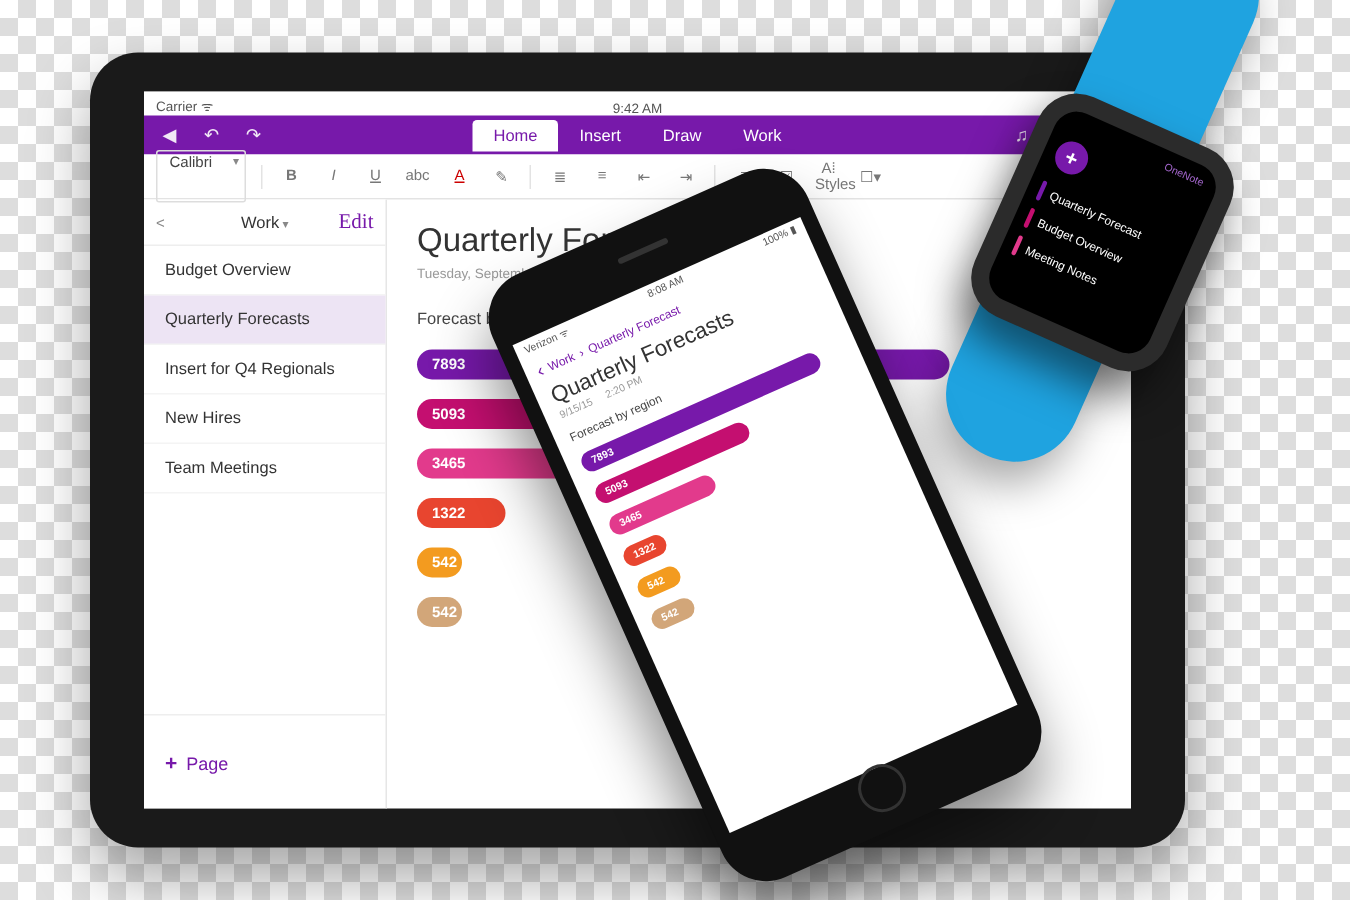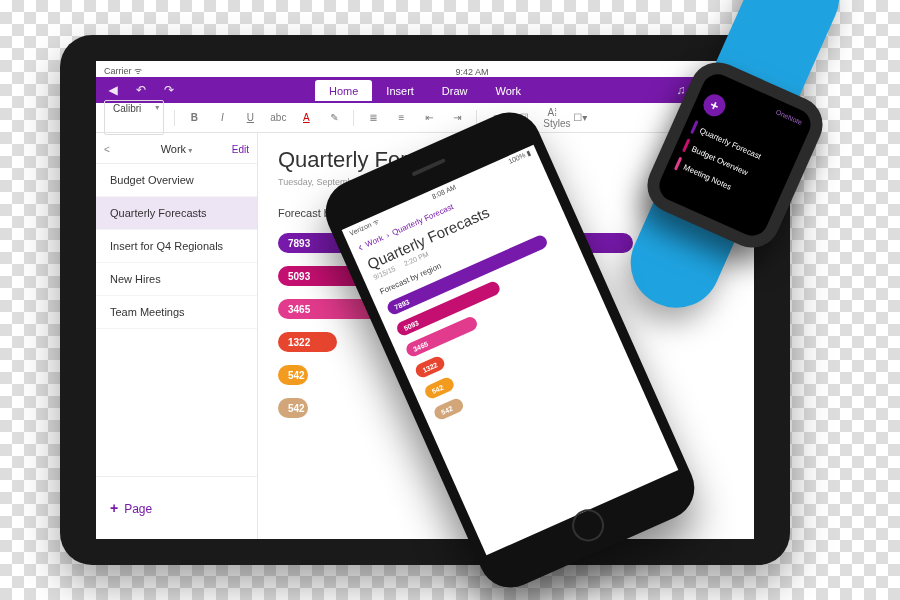--- a/index.html
+++ b/index.html
@@ -35,21 +35,21 @@
     font-size: 11px;
     overflow: hidden;
   }
   .ipad-statusbar {
     height: 16px;
     background: #fff;
     display: flex; align-items: flex-end; justify-content: space-between;
     padding: 0 8px;
     font-size: 9px; color: #555;
   }
-  .ipad-statusbar .center { position: absolute; left:50%; transform:translateX(-50%);margin-left:47px; }
+  .ipad-statusbar .center { position: absolute; left:50%; transform:translateX(-50%); }
 
   .titlebar {
     height: 26px;
     background: #7719AA;
     color: #fff;
     display: flex; align-items: center;
     padding: 0 10px;
     gap: 14px;
   }
   .titlebar .spacer { flex: 1; }
@@ -105,21 +105,21 @@
   }
   .sidebar-header {
     display:flex; align-items:center; justify-content:center;
     position: relative;
     padding: 10px 10px 8px;
     border-bottom: 1px solid #eee;
   }
   .sidebar-header .back { position:absolute; left:8px; color:#888; font-size:10px;}
   .sidebar-header .title { font-size:11px; color:#333;}
   .sidebar-header .title::after { content:" ▾"; font-size:8px; color:#888;}
-  .sidebar-header .edit { position:absolute; right:8px; color:#7719AA; font-size:10px;}
+  .sidebar-header .edit { position:absolute; right:8px; color:#7719AA; font-size:14px;font-family:Liberation Serif, serif;}
   .pagelist { flex:1; }
   .pageitem {
     padding: 10px 14px;
     font-size: 11px;
     color:#333;
     cursor:pointer;
     border-bottom: 1px solid #f4f4f4;
   }
   .pageitem.selected {
     background: #EDE4F4;

